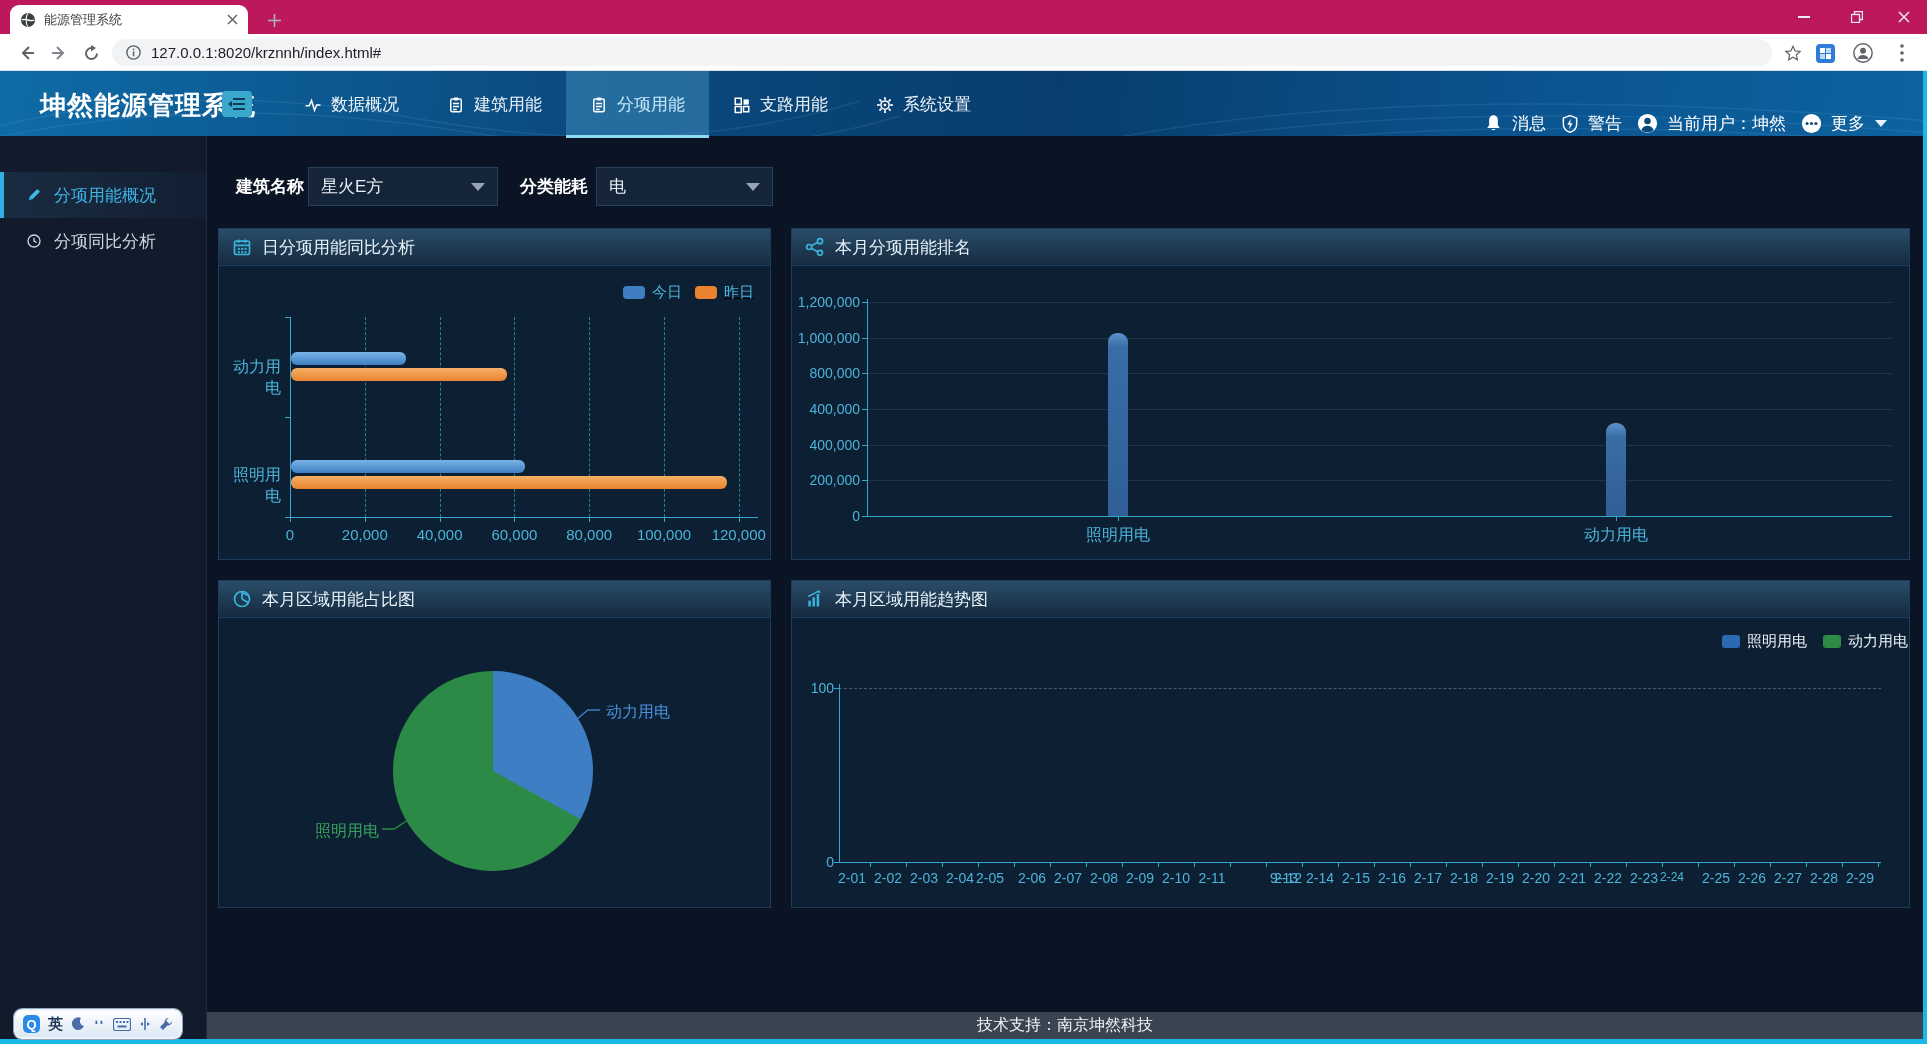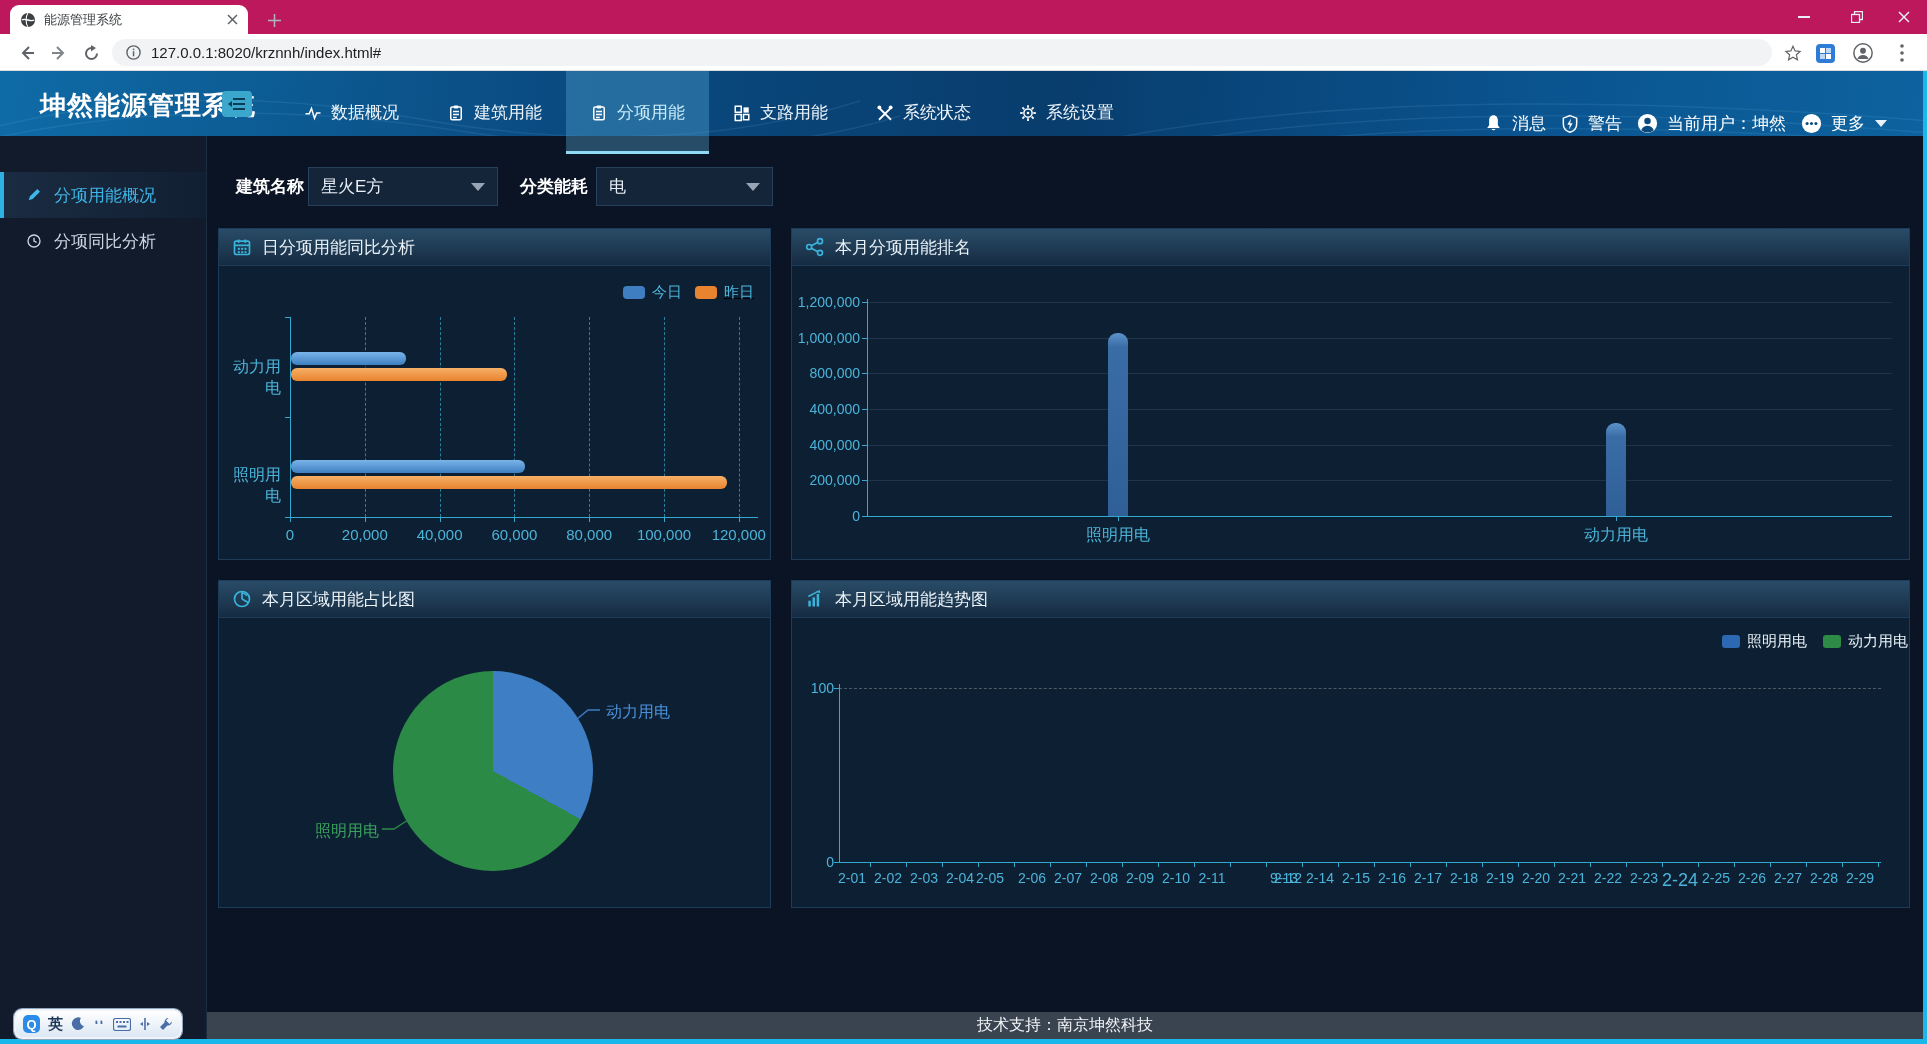--- a/index.html
+++ b/index.html
@@ -17,21 +17,21 @@
   #omnibox{position:absolute;left:112px;top:5px;width:1660px;height:27px;background:#f1f3f4;border-radius:14px;
            display:flex;align-items:center;padding:0 14px;box-sizing:border-box;gap:10px;}
   #url{font-size:15px;color:#202124;}
   
   #appheader{position:absolute;left:0;top:71px;width:1927px;height:65px;
      background:linear-gradient(95deg,#0f6ba6 0%,#0a4a80 30%,#083d6d 55%,#0a5490 80%,#0d639f 100%);}
   #brand{position:absolute;left:40px;top:17px;font-size:26px;font-weight:bold;color:#ffffff;letter-spacing:1px;}
   #menu-toggle{position:absolute;left:222px;top:20px;width:30px;height:26px;background:#3ba7cc;border-radius:4px;
      display:flex;align-items:center;justify-content:center;}
   #mainnav{position:absolute;left:280px;top:0;height:65px;display:flex;}
-  .nav-item{height:65px;display:flex;align-items:center;gap:9px;padding:9px 24px;color:#eef5fa;font-size:17px;cursor:pointer;}
+  .nav-item{height:65px;display:flex;align-items:center;gap:9px;padding:1px 24px;color:#eef5fa;font-size:17px;cursor:pointer;}
   .nav-item.active{background:rgba(84,168,214,0.38);color:#c9ecfa;box-shadow:inset 0 -3px 0 #8fd9f3;}
   #navright{position:absolute;right:40px;top:0;height:65px;display:flex;align-items:center;gap:14px;color:#fff;font-size:17px;margin-top:20px;}
   .nr-item{display:flex;align-items:center;gap:8px;cursor:pointer;}
   .caret{width:0;height:0;border-left:6px solid transparent;border-right:6px solid transparent;border-top:7px solid #e8f2fa;margin-left:2px;}
   
   #sidebar{position:absolute;left:0;top:136px;width:207px;height:903px;background:#111b2c;border-right:1px solid #1b2c40;box-sizing:border-box;}
   .side-item{position:relative;height:46px;display:flex;align-items:center;gap:12px;padding-left:26px;color:#cdd6e0;font-size:17px;cursor:pointer;}
   .side-item.active{background:linear-gradient(90deg,#1a2c42,#121f32);color:#3fb6e8;border-left:4px solid #2fb1e3;padding-left:22px;}
   #content{position:absolute;left:207px;top:136px;width:1720px;height:876px;}
   .flabel{position:absolute;top:39px;font-size:17px;font-weight:bold;color:#ffffff;}
@@ -213,31 +213,20 @@
       <div class="nav-item">
         <span style="display: flex;">
           <svg width="18" height="18" viewBox="0 0 24 24">
             <rect x="3" y="3" width="8" height="8" fill="none" stroke="#fff" stroke-width="2"></rect>
             <rect x="14" y="4.5" width="7" height="7" fill="#fff"></rect>
             <rect x="3" y="14" width="8" height="8" fill="none" stroke="#fff" stroke-width="2"></rect>
             <rect x="14" y="14" width="7" height="7" fill="none" stroke="#fff" stroke-width="2"></rect>
           </svg>
         </span>
         <span>支路用能</span>
-      </div>
-      <div class="nav-item">
-        <span style="display: flex;">
-          <svg width="18" height="18" viewBox="0 0 24 24">
-            <line x1="4" y1="5" x2="20" y2="21" stroke="#fff" stroke-width="2.4"></line>
-            <line x1="20" y1="5" x2="4" y2="21" stroke="#fff" stroke-width="2.4"></line>
-            <circle cx="4.5" cy="4.5" r="2.6" fill="#fff"></circle>
-            <circle cx="19.5" cy="4.5" r="2.6" fill="#fff"></circle>
-          </svg>
-        </span>
-        <span>系统状态</span>
       </div>
       <div class="nav-item">
         <span style="display: flex;">
           <svg width="18" height="18" viewBox="0 0 24 24">
             <circle cx="12" cy="12" r="5.5" fill="none" stroke="#fff" stroke-width="2"></circle>
             <circle cx="12" cy="12" r="1.8" fill="#fff"></circle>
             <g stroke="#fff" stroke-width="2.4">
               <line x1="19" y1="12" x2="22.5" y2="12"></line>
               <line x1="16.95" y1="16.95" x2="19.42" y2="19.42"></line>
               <line x1="12" y1="19" x2="12" y2="22.5"></line>
@@ -534,21 +523,21 @@
     <div style="position: absolute; left: 688px; top: 289px; width: 40px; text-align: center; color: rgb(76, 179, 217); font-size: 14px;">2-19</div>
     <div style="position: absolute; left: 762px; top: 281px; width: 1px; height: 5px; background: rgb(53, 168, 208);"></div>
     <div style="position: absolute; left: 724px; top: 289px; width: 40px; text-align: center; color: rgb(76, 179, 217); font-size: 14px;">2-20</div>
     <div style="position: absolute; left: 798px; top: 281px; width: 1px; height: 5px; background: rgb(53, 168, 208);"></div>
     <div style="position: absolute; left: 760px; top: 289px; width: 40px; text-align: center; color: rgb(76, 179, 217); font-size: 14px;">2-21</div>
     <div style="position: absolute; left: 834px; top: 281px; width: 1px; height: 5px; background: rgb(53, 168, 208);"></div>
     <div style="position: absolute; left: 796px; top: 289px; width: 40px; text-align: center; color: rgb(76, 179, 217); font-size: 14px;">2-22</div>
     <div style="position: absolute; left: 870px; top: 281px; width: 1px; height: 5px; background: rgb(53, 168, 208);"></div>
     <div style="position: absolute; left: 832px; top: 289px; width: 40px; text-align: center; color: rgb(76, 179, 217); font-size: 14px;">2-23</div>
     <div style="position: absolute; left: 906px; top: 281px; width: 1px; height: 5px; background: rgb(53, 168, 208);"></div>
-    <div style="position: absolute; left: 868px; top: 289px; width: 40px; text-align: center; color: rgb(76, 179, 217); font-size: 18px;">2-24</div>
+    <div style="position: absolute; left: 868px; top: 289px; width: 40px; text-align: left; color: rgb(76, 179, 217); font-size: 12px;">2-24</div>
     <div style="position: absolute; left: 942px; top: 281px; width: 1px; height: 5px; background: rgb(53, 168, 208);"></div>
     <div style="position: absolute; left: 904px; top: 289px; width: 40px; text-align: center; color: rgb(76, 179, 217); font-size: 14px;">2-25</div>
     <div style="position: absolute; left: 978px; top: 281px; width: 1px; height: 5px; background: rgb(53, 168, 208);"></div>
     <div style="position: absolute; left: 940px; top: 289px; width: 40px; text-align: center; color: rgb(76, 179, 217); font-size: 14px;">2-26</div>
     <div style="position: absolute; left: 1014px; top: 281px; width: 1px; height: 5px; background: rgb(53, 168, 208);"></div>
     <div style="position: absolute; left: 976px; top: 289px; width: 40px; text-align: center; color: rgb(76, 179, 217); font-size: 14px;">2-27</div>
     <div style="position: absolute; left: 1050px; top: 281px; width: 1px; height: 5px; background: rgb(53, 168, 208);"></div>
     <div style="position: absolute; left: 1012px; top: 289px; width: 40px; text-align: center; color: rgb(76, 179, 217); font-size: 14px;">2-28</div>
     <div style="position: absolute; left: 1086px; top: 281px; width: 1px; height: 5px; background: rgb(53, 168, 208);"></div>
     <div style="position: absolute; left: 1048px; top: 289px; width: 40px; text-align: center; color: rgb(76, 179, 217); font-size: 14px;">2-29</div>

